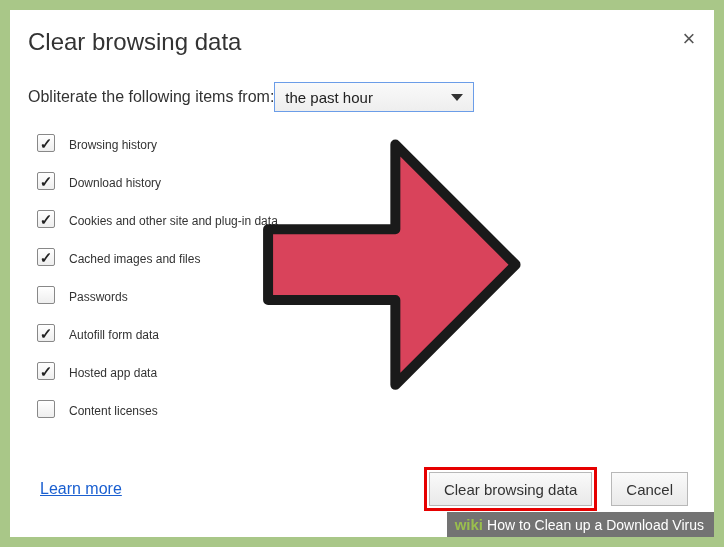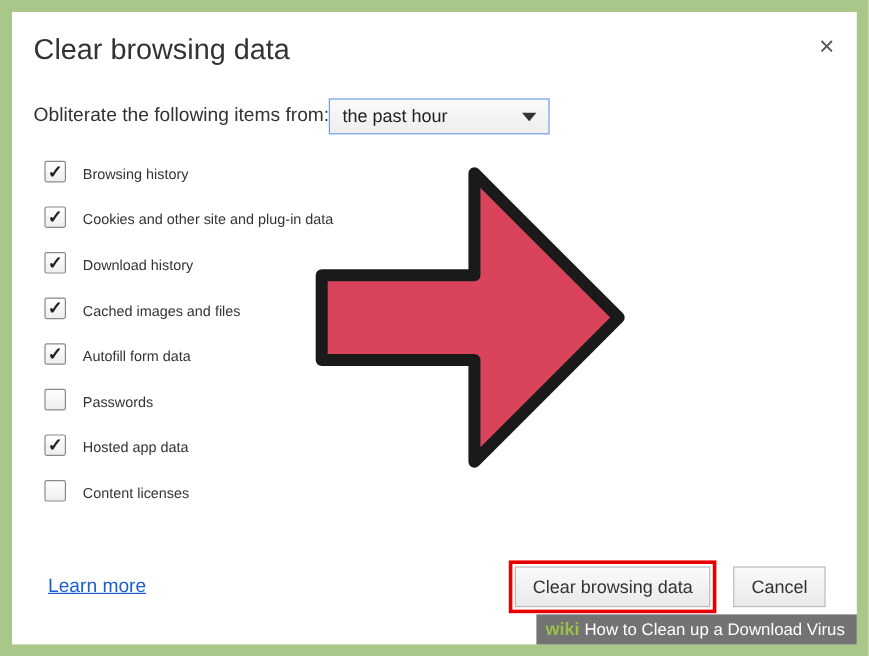--- a/index.html
+++ b/index.html
@@ -36,21 +36,21 @@
     display: flex;
     align-items: center;
     margin-bottom: 22px;
     font-size: 16px;
     color: #333;
   }
   .select {
     border: 1px solid #6b9de8;
     background: linear-gradient(#fafafa,#eee);
     height: 30px;
-    width: 184px;
+    width: 200px;
     padding: 0 10px;
     display: flex;
     align-items: center;
     justify-content: space-between;
     font-size: 15px;
     color: #222;
     cursor: pointer;
   }
   .select .caret {
     width: 0; height: 0;
@@ -154,37 +154,37 @@
       </div>
     </div>
 
     <ul class="checklist" id="checklist">
         <li>
           <span class="cb checked"></span>
           <span>Browsing history</span>
         </li>
         <li>
           <span class="cb checked"></span>
+          <span>Download history</span>
+        </li>
+        <li>
+          <span class="cb checked"></span>
           <span>Cookies and other site and plug-in data</span>
         </li>
         <li>
           <span class="cb checked"></span>
-          <span>Download history</span>
-        </li>
-        <li>
-          <span class="cb checked"></span>
           <span>Cached images and files</span>
-        </li>
-        <li>
-          <span class="cb checked"></span>
-          <span>Autofill form data</span>
         </li>
         <li>
           <span class="cb"></span>
           <span>Passwords</span>
+        </li>
+        <li>
+          <span class="cb checked"></span>
+          <span>Autofill form data</span>
         </li>
         <li>
           <span class="cb checked"></span>
           <span>Hosted app data</span>
         </li>
         <li>
           <span class="cb"></span>
           <span>Content licenses</span>
         </li>
       </ul>

